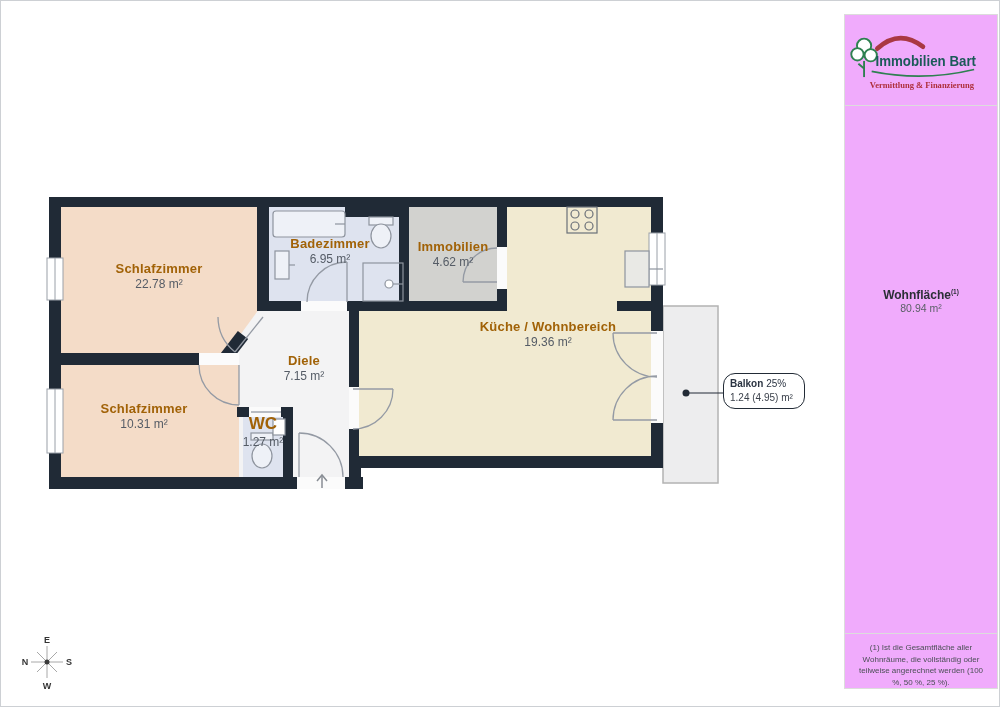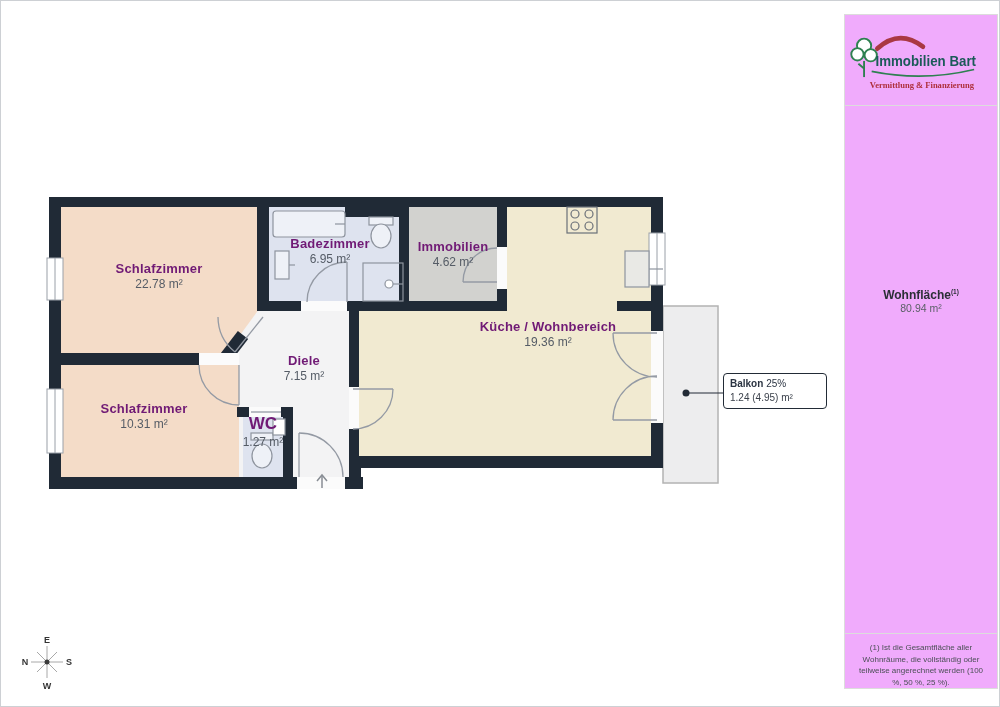--- a/index.html
+++ b/index.html
@@ -4,28 +4,28 @@
 <style>
   html,body{margin:0;padding:0;background:#ffffff;}
   .page{
     position:relative;width:1000px;height:707px;background:#ffffff;
     border:1px solid #cdd0d4;box-sizing:border-box;overflow:hidden;
     font-family:"Liberation Sans","DejaVu Sans",sans-serif;
   }
   .plan-svg{position:absolute;left:0;top:0;}
   
   .room-label{position:absolute;transform:translateX(-50%);text-align:center;line-height:1.18;white-space:nowrap;}
-  .room-name{font-size:13px;font-weight:700;color:#701a75;letter-spacing:.2px;}
+  .room-name{font-size:13px;font-weight:700;color:#a16207;letter-spacing:.2px;}
   .room-area{font-size:12px;color:#555c66;margin-top:1px;}
   .room-label.small .room-name{font-size:17px;}
   .room-label.small .room-area{font-size:12px;}
   
   .callout{
-    position:absolute;left:722px;top:372px;width:104px;box-sizing:border-box;
-    background:#fff;border:1.5px solid #222b36;border-radius:4px;
+    position:absolute;left:722px;top:372px;width:82px;box-sizing:border-box;
+    background:#fff;border:1.5px solid #222b36;border-radius:12px;
     padding:3px 6px;font-size:10px;line-height:1.4;color:#2b3442;
   }
   .callout .l1 b{font-weight:700;}
   .callout .l2{color:#3c424c;}
   
   .sidebar{
     position:absolute;left:843px;top:13px;width:154px;height:675px;box-sizing:border-box;
     background:#f0abfc;border:1px solid #dcdcdc;display:flex;flex-direction:column;
   }
   .logo-section{height:91px;box-sizing:border-box;border-bottom:1px solid #dcdcdc;

